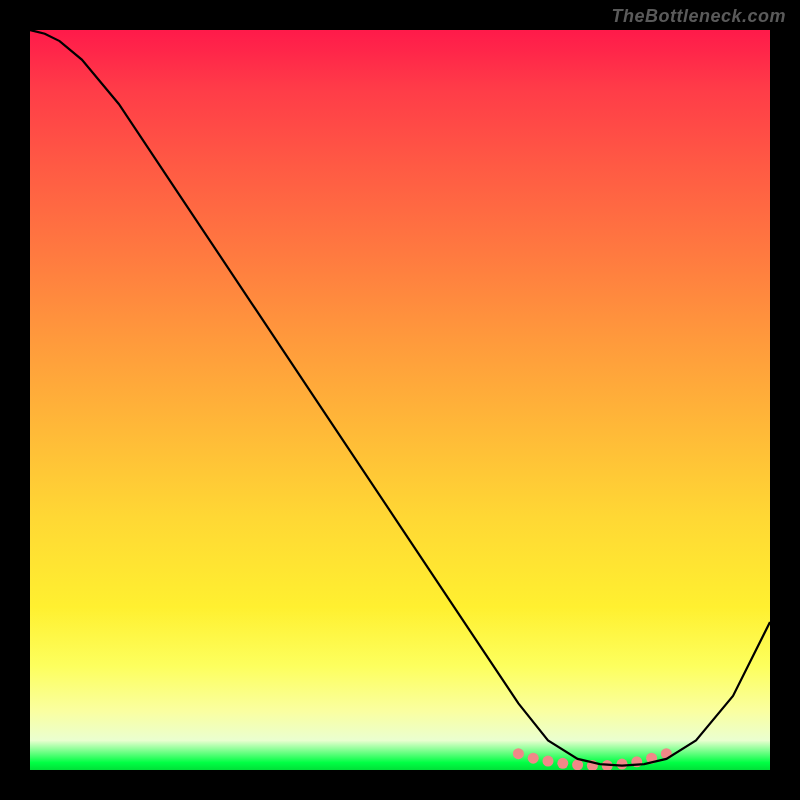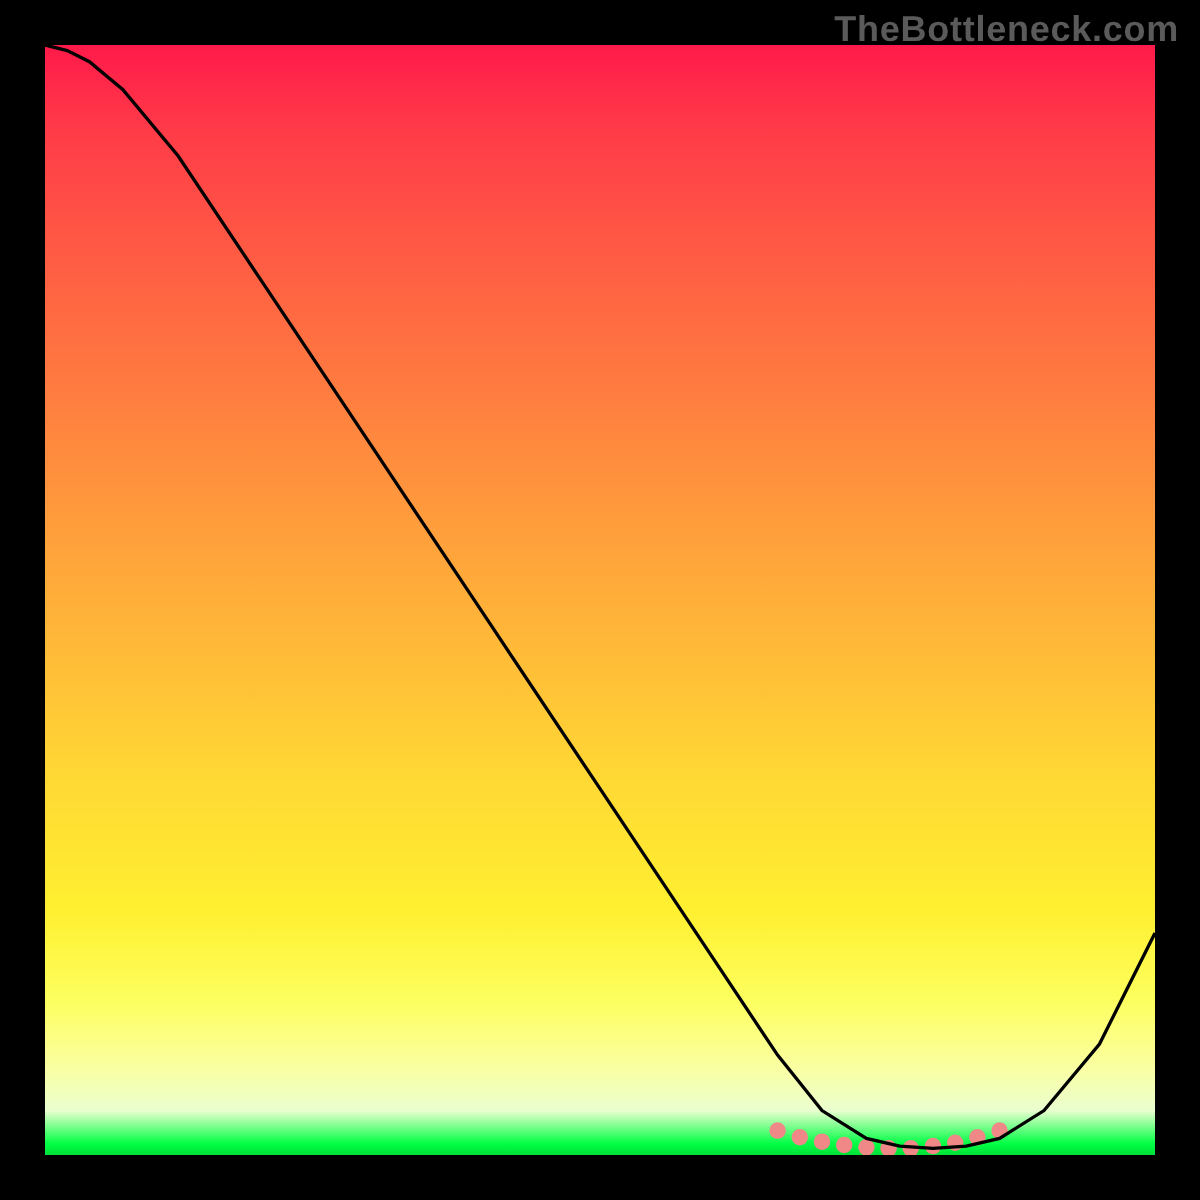--- a/index.html
+++ b/index.html
@@ -8,24 +8,25 @@
     height: 800px;
     background: #000000;
     position: relative;
     font-family: Arial, sans-serif;
   }
   .watermark {
     position: absolute;
     top: 6px;
     right: 14px;
     color: #5a5a5a;
-    font-size: 24px;
+    font-size: 18px;
     font-weight: bold;
     letter-spacing: 0.5px;
     z-index: 10;
+    font-style: italic;
   }
   .plot-area {
     position: absolute;
     top: 30px;
     left: 30px;
     width: 740px;
     height: 740px;
     overflow: hidden;
   }
   .gradient-bg {

